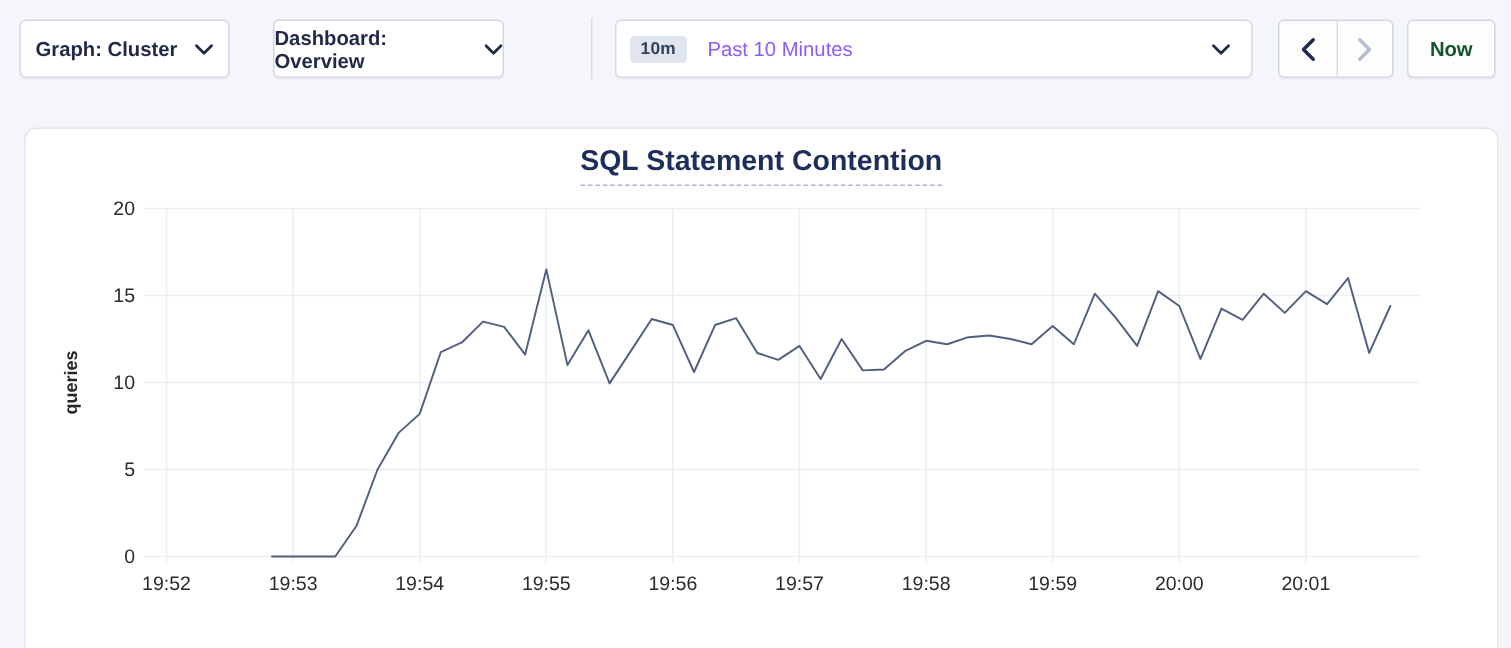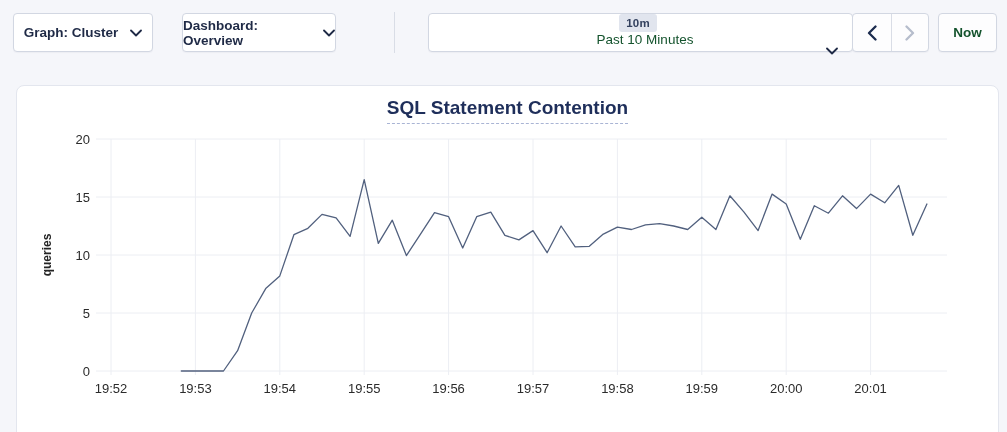--- a/index.html
+++ b/index.html
@@ -28,31 +28,31 @@
     box-shadow: 0 1px 1px rgba(40,50,80,0.04);
   }
   .chev { flex: 0 0 auto; display: block; }
   .graph-btn     { left: 13px;  top: 13px; width: 140px; }
   .dashboard-btn { left: 182px; top: 13px; width: 154px; }
   .toolbar-divider {
     position: absolute; left: 394px; top: 12px;
     width: 1px; height: 41px; background: #d9dde6;
   }
   .time-picker {
-    position: absolute; left: 428px; top: 13px; width: 425px; height: 39px;
+    position: absolute; left: 410px; top: 13px; width: 425px; height: 39px;
     background: #fff; border: 1px solid #d2d7e2; border-radius: 4px;
     display: flex; align-items: center; padding: 0 14px 0 9px;
-    cursor: pointer; box-shadow: 0 1px 1px rgba(40,50,80,0.04); flex-direction: column;
+    cursor: pointer; box-shadow: 0 1px 1px rgba(40,50,80,0.04);
   }
   .time-badge {
     background: #e1e5ee; color: #33415e;
     font-size: 11.5px; font-weight: 700;
     padding: 3px 7px; border-radius: 3px; letter-spacing: .2px;
   }
-  .time-label { margin-left: 14px; font-size: 13.5px; font-weight: 500; color: #14532d; }
+  .time-label { margin-left: 14px; font-size: 13.5px; font-weight: 500; color: #8b5cf6; }
   .time-picker .chev { margin-left: auto; }
   .nav-split {
     position: absolute; left: 852px; top: 13px; width: 77px; height: 39px;
     display: flex; background: #fdfdfe;
     border: 1px solid #d2d7e2; border-radius: 4px; overflow: hidden;
     box-shadow: 0 1px 1px rgba(40,50,80,0.04);
   }
   .nav-half {
     flex: 1 1 50%; display: flex; align-items: center; justify-content: center;
     background: transparent; border: none; cursor: pointer;

